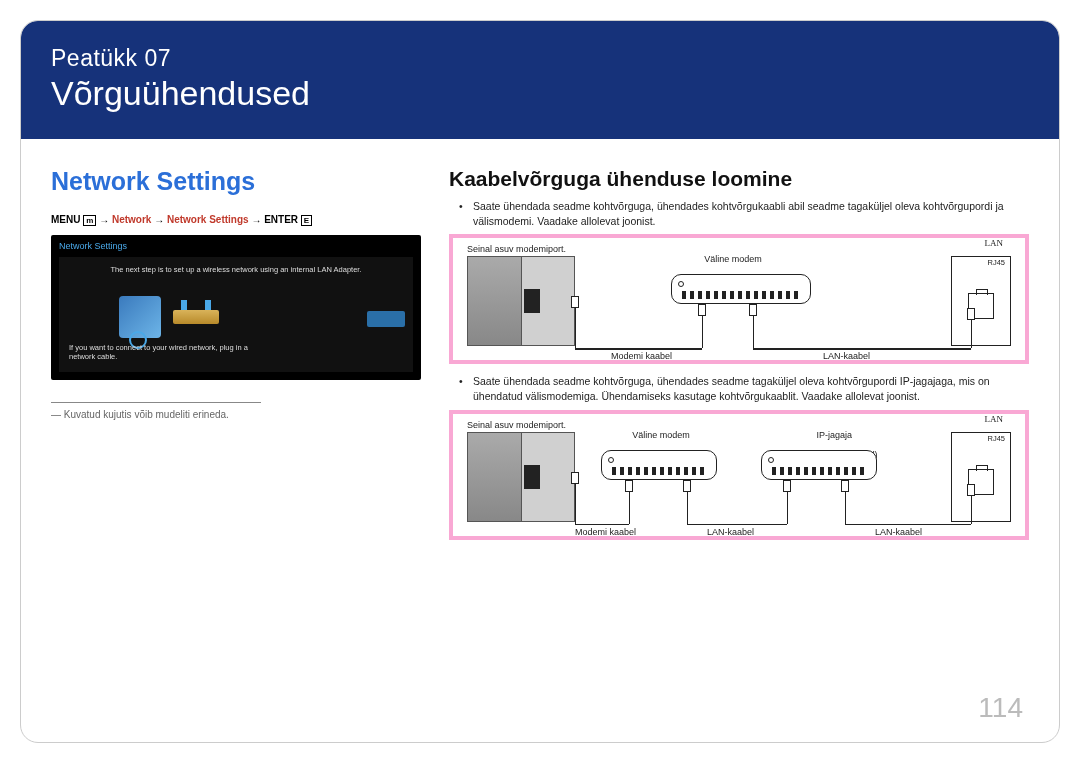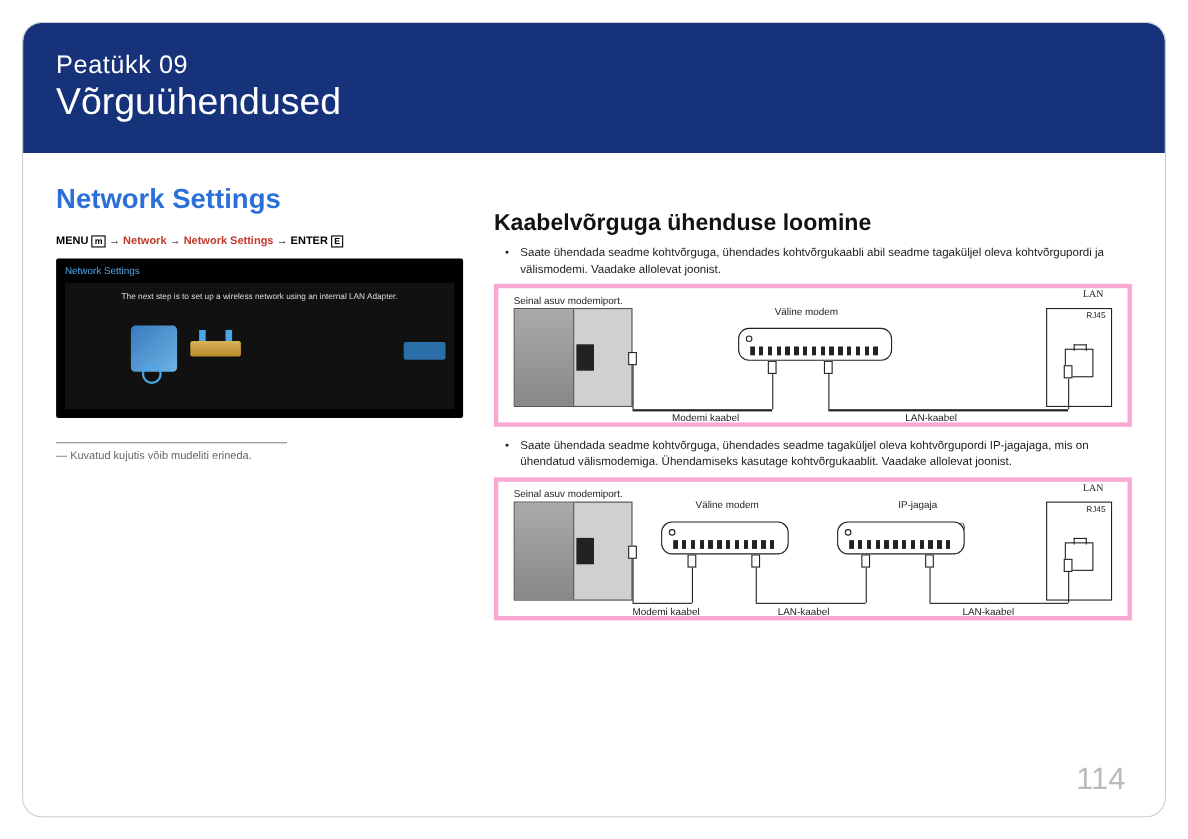--- a/index.html
+++ b/index.html
@@ -107,21 +107,20 @@
   }
   .hr { border: 0; border-top: 1px solid #888; margin: 22px 0 6px 0; width: 210px; }
   .footnote { font-size: 10px; color: #666; }
   .footnote::before { content: "― "; }
 
   .section-title-black {
     font-size: 21px;
     font-weight: 600;
     color: #111;
     margin-bottom: 8px;
-    margin-top: 24px;
   }
   .p { font-size: 10.5px; color: #222; line-height: 1.4; margin-bottom: 6px; }
   ul.b { list-style: none; padding-left: 14px; margin-bottom: 6px; }
   ul.b li { font-size: 10.5px; color: #222; line-height: 1.4; position: relative; padding-left: 10px; margin-bottom: 4px; }
   ul.b li::before { content: "•"; position: absolute; left: -4px; }
 
   .diagram {
     border: 4px solid #f9a8d4;
     width: 100%;
     height: 130px;
@@ -191,21 +190,21 @@
     color: #bbb;
     font-weight: 300;
   }
 </style>
 </head>
 <body>
 
 <div class="page">
 
   <div class="header">
-    <div class="chapter">Peatükk 09</div>
+    <div class="chapter">Peatükk 07</div>
     <div class="title">Võrguühendused</div>
   </div>
 
   <div class="content">
 
     <div class="left-col">
       <div class="section-title-blue">Network Settings</div>
 
       <div class="menu-path">
         <span class="black">MENU </span><span class="black" style="border:1px solid #000;padding:0 2px;font-size:8px;">m</span><span class="black"> → </span><span class="red">Network</span><span class="black"> → </span><span class="red">Network Settings</span><span class="black"> → </span><span class="black">ENTER </span><span class="black" style="border:1px solid #000;padding:0 2px;font-size:8px;">E</span>
@@ -214,20 +213,21 @@
       <div class="tv-screenshot">
         <div class="tv-header">Network Settings</div>
         <div class="tv-body">
           <div class="tv-text1">The next step is to set up a wireless network using an internal LAN Adapter.</div>
           <div class="tv-img">
             <div class="tv-square"></div>
             <div class="tv-router"></div>
           </div>
           <div class="tv-ring"></div>
           <div class="tv-btn"></div>
+          <div class="tv-text2">If you want to connect to your wired network, plug in a network cable.</div>
         </div>
       </div>
 
       <hr class="hr">
       <div class="footnote">Kuvatud kujutis võib mudeliti erineda.</div>
     </div>
 
     <div class="right-col">
       <div class="section-title-black">Kaabelvõrguga ühenduse loomine</div>
 

